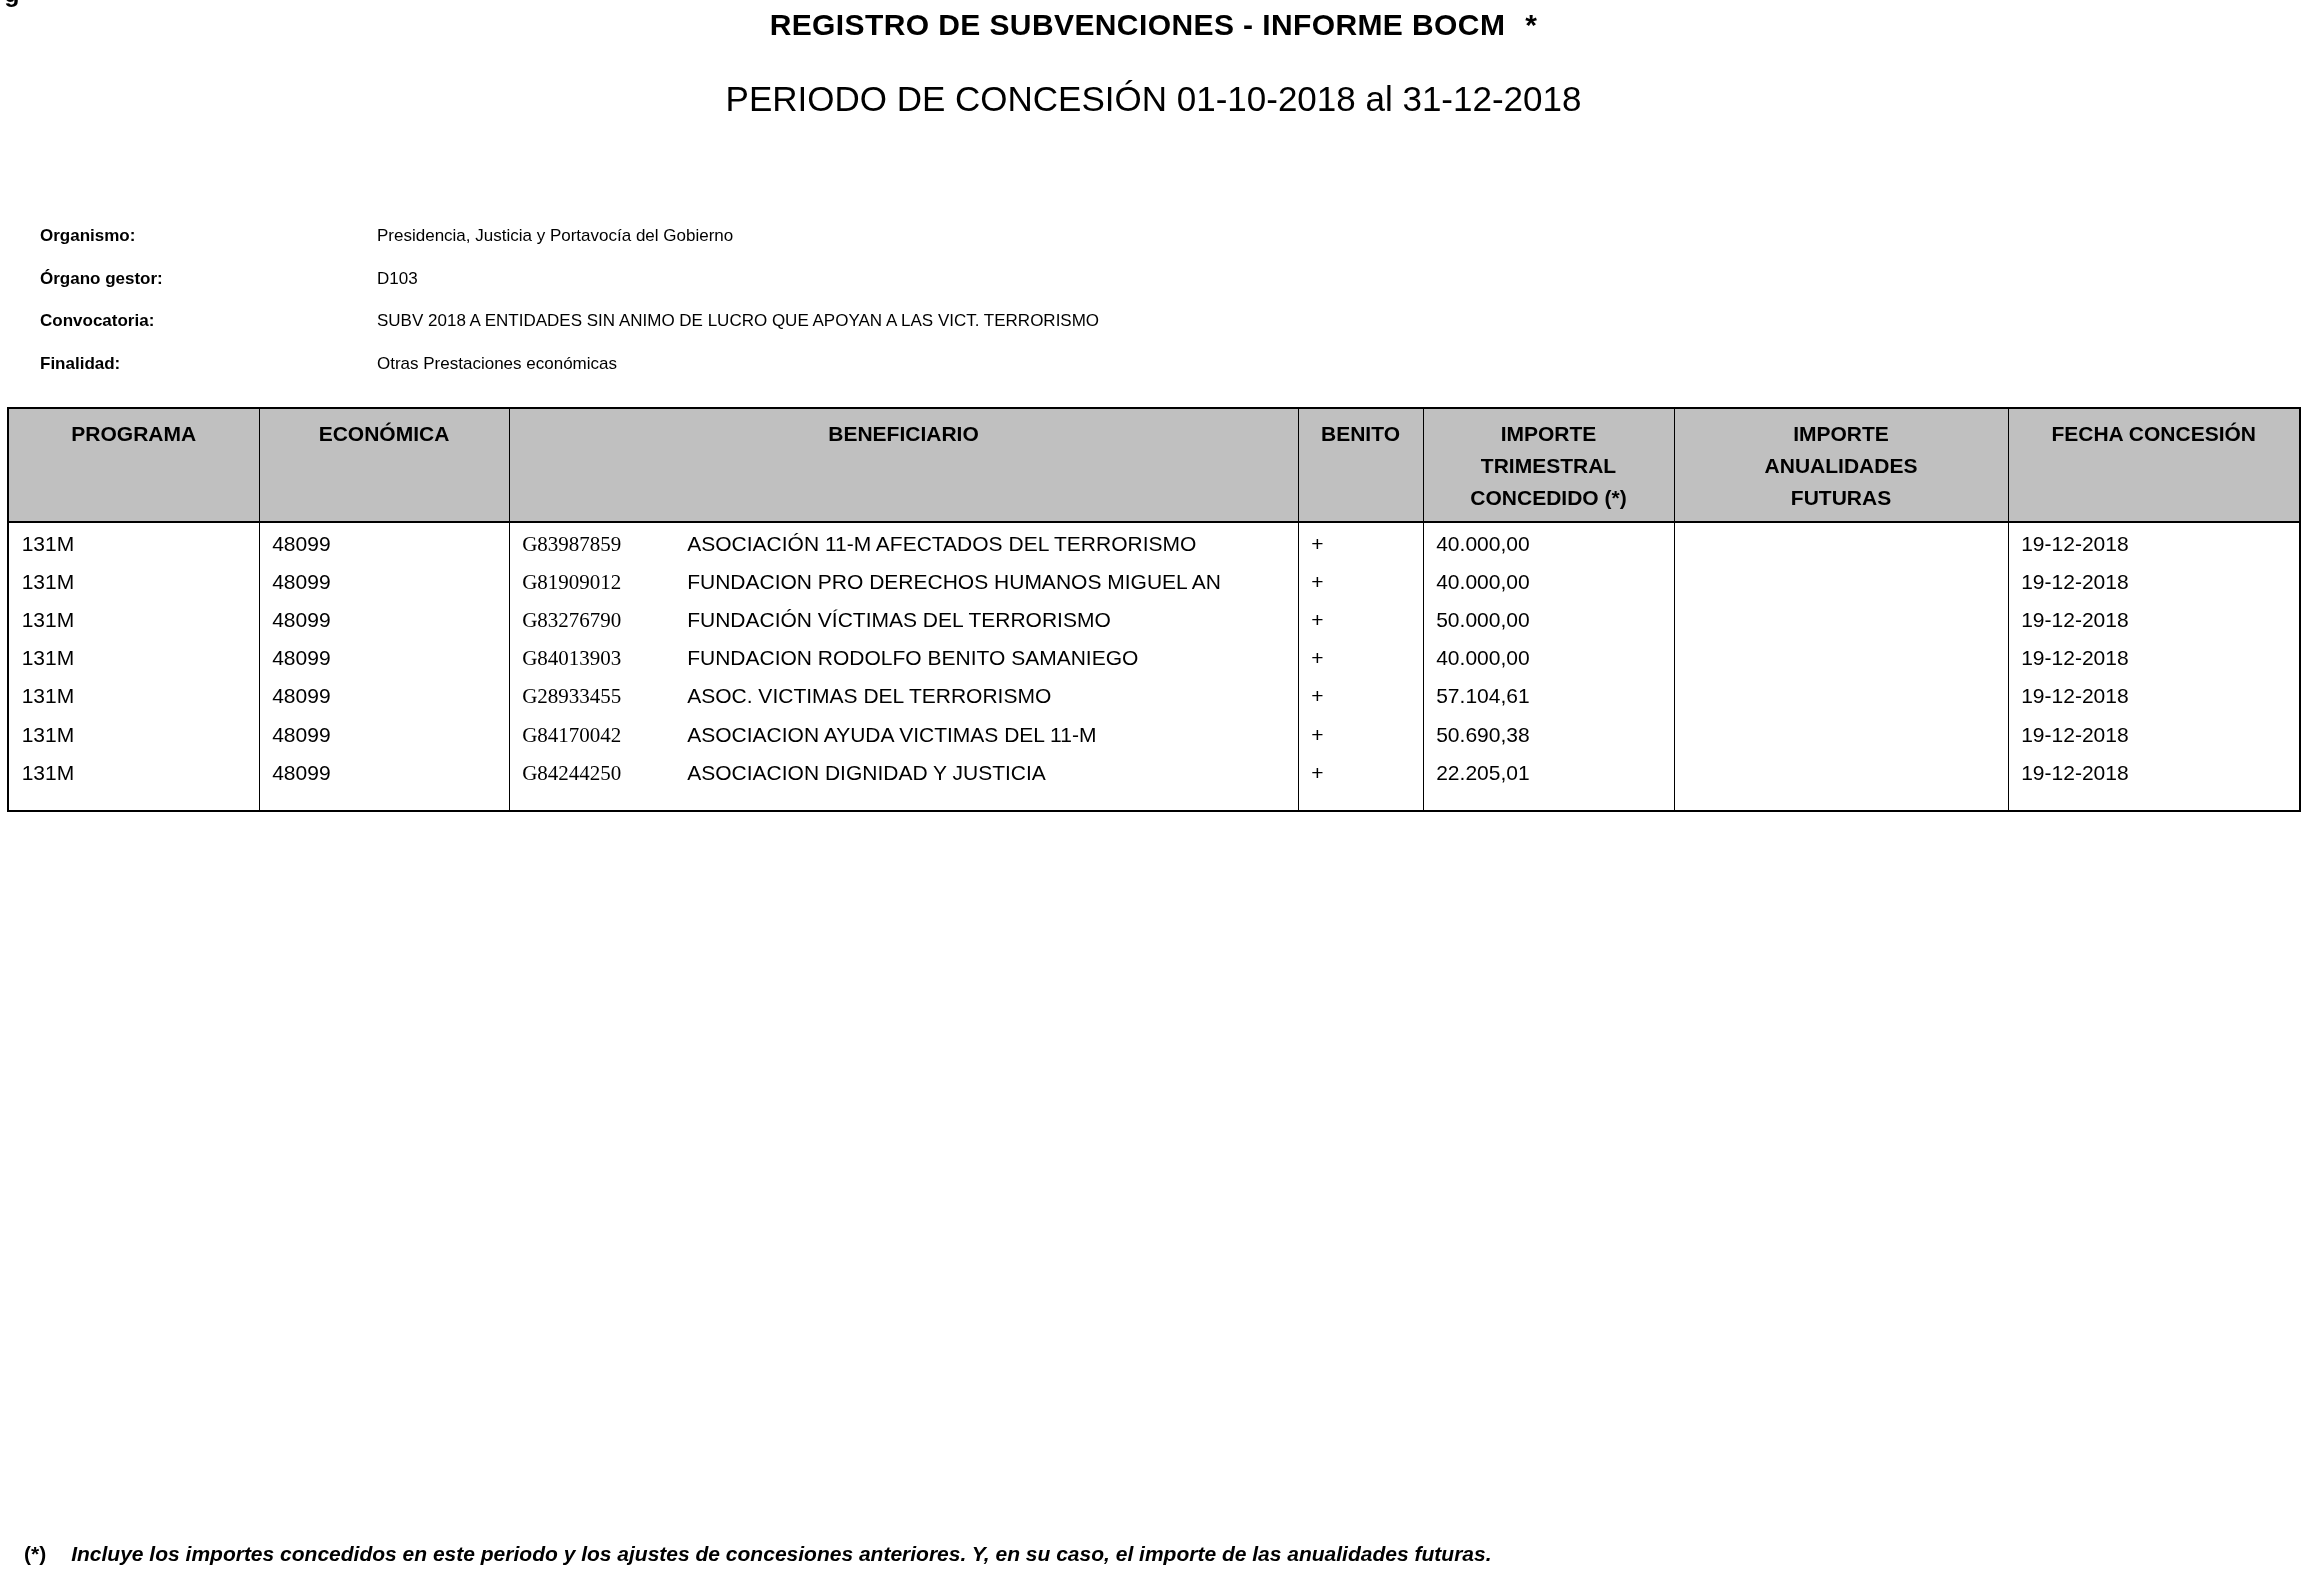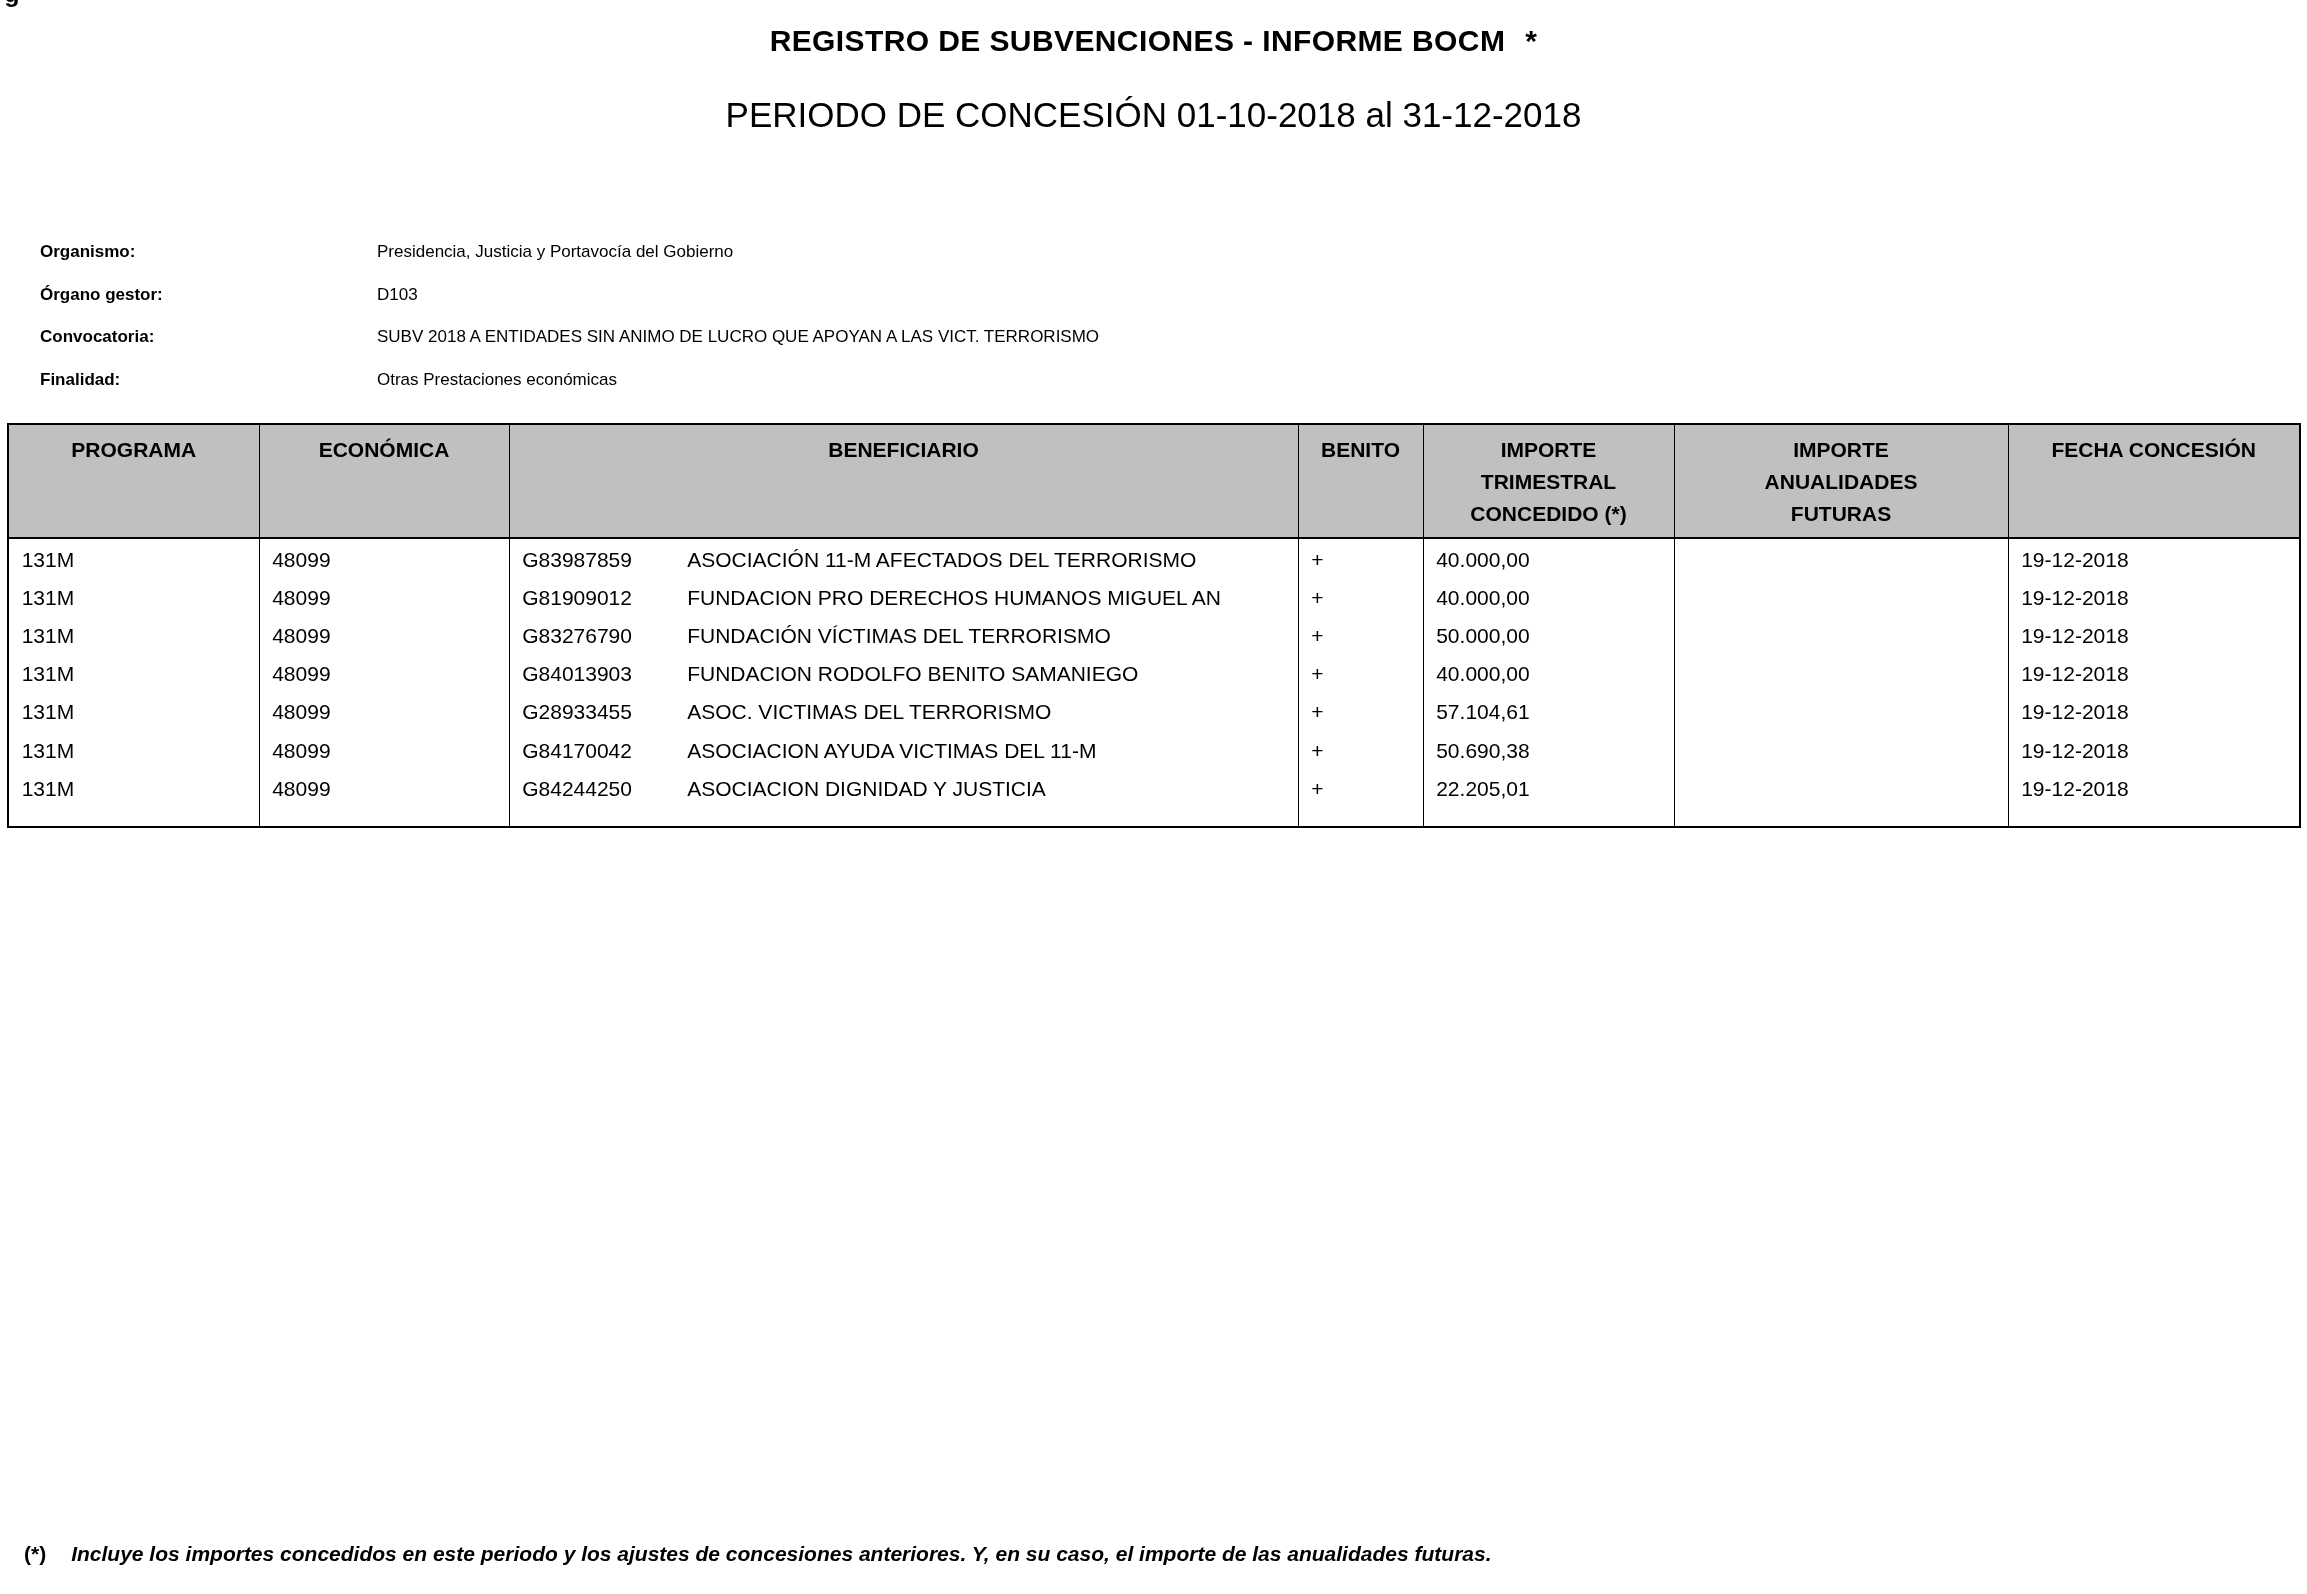--- a/index.html
+++ b/index.html
@@ -29,21 +29,21 @@
   }
   .corner-artifact span{
     display:block;
     margin-top:-21px;
     font-size:25px;
     font-weight:bold;
   }
 
   .doc-header{
     text-align:center;
-    padding-top:24px;
+    padding-top:8px;
   }
   .doc-title{
     font-size:30px;
     font-weight:bold;
     letter-spacing:0.4px;
   }
   .doc-title .title-mark{
     margin-left:20px;
   }
   .doc-subtitle{
@@ -111,20 +111,21 @@
   }
   .grants-table tbody tr:last-child td{
     padding-bottom:20px;
   }
   .grants-table td.cell-importe-trim{
     text-align:left;
   }
   .benef-code{
     display:inline-block;
     width:165px;
+    font-family:Liberation Serif, serif;
   }
 
   .footnote{
     position:absolute;
     left:24px;
     top:1541px;
     font-size:21px;
     font-weight:bold;
     display:flex;
     line-height:25px;

